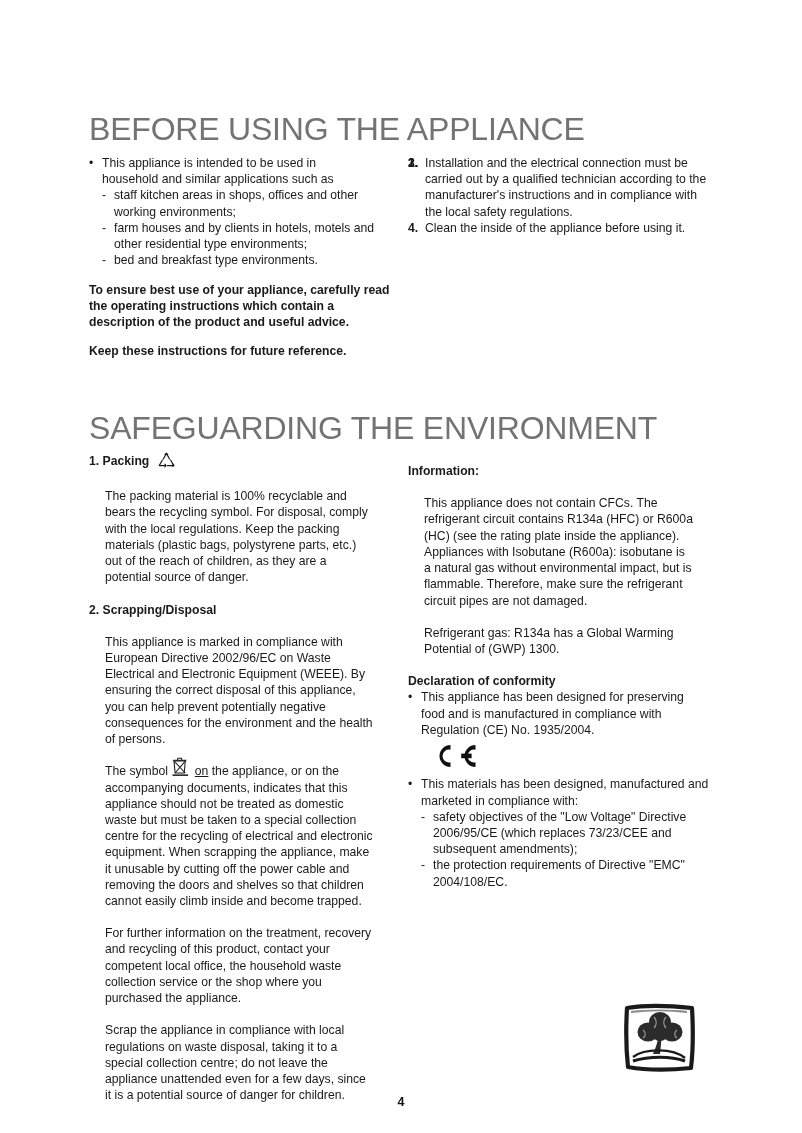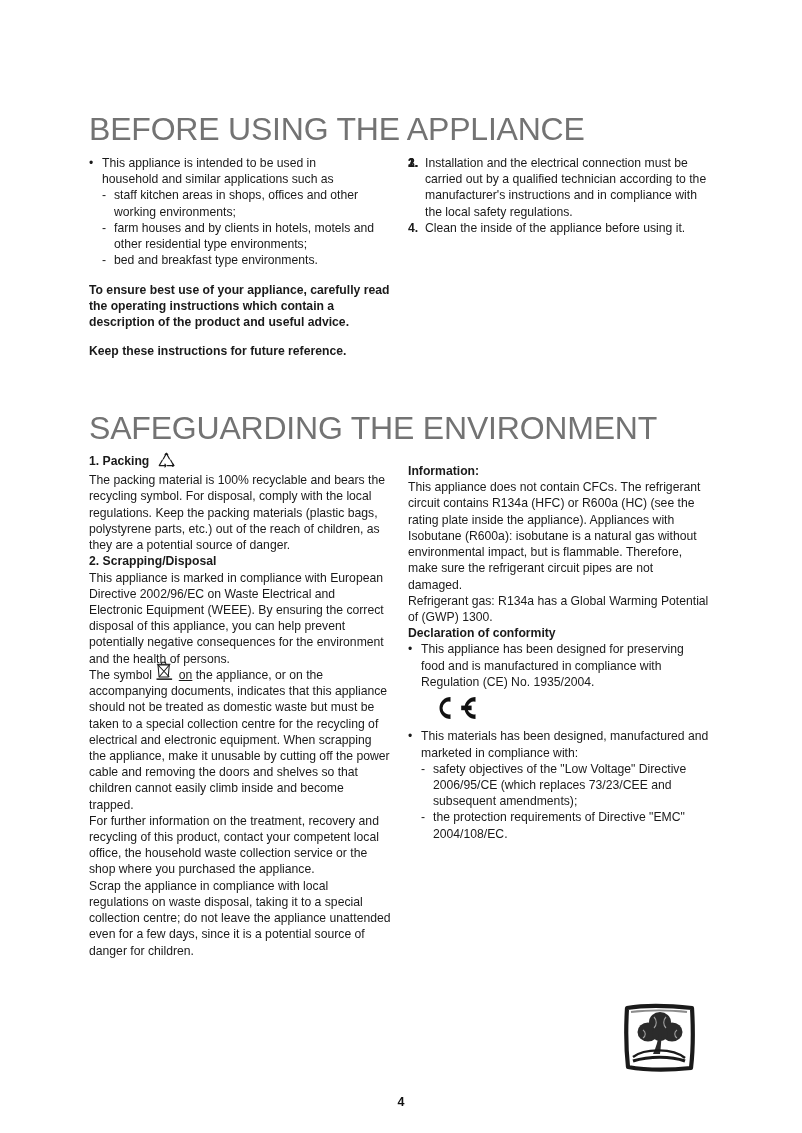--- a/index.html
+++ b/index.html
@@ -80,21 +80,21 @@
     left: 0;
     top: 0;
     font-weight: bold;
   }
 
   .strongpara {
     font-weight: bold;
     margin-top: 13px;
   }
 
-  .para { margin: 0; }
+  .para { margin: 16px; }
   .para + .para { margin-top: 0; }
   .gap { margin-top: 13px; }
   .gap-sm { margin-top: 7px; }
 
   h3.sub-head {
     font-size: 12.2px;
     font-weight: bold;
     margin: 0;
     line-height: 1.33;
   }

